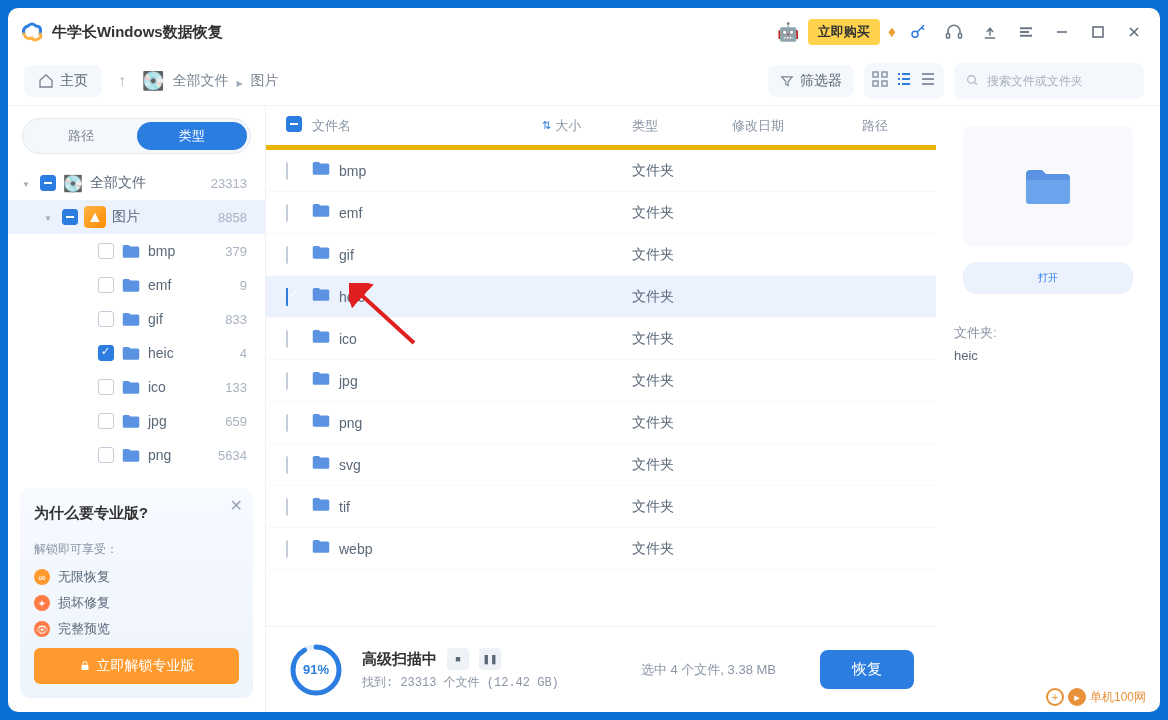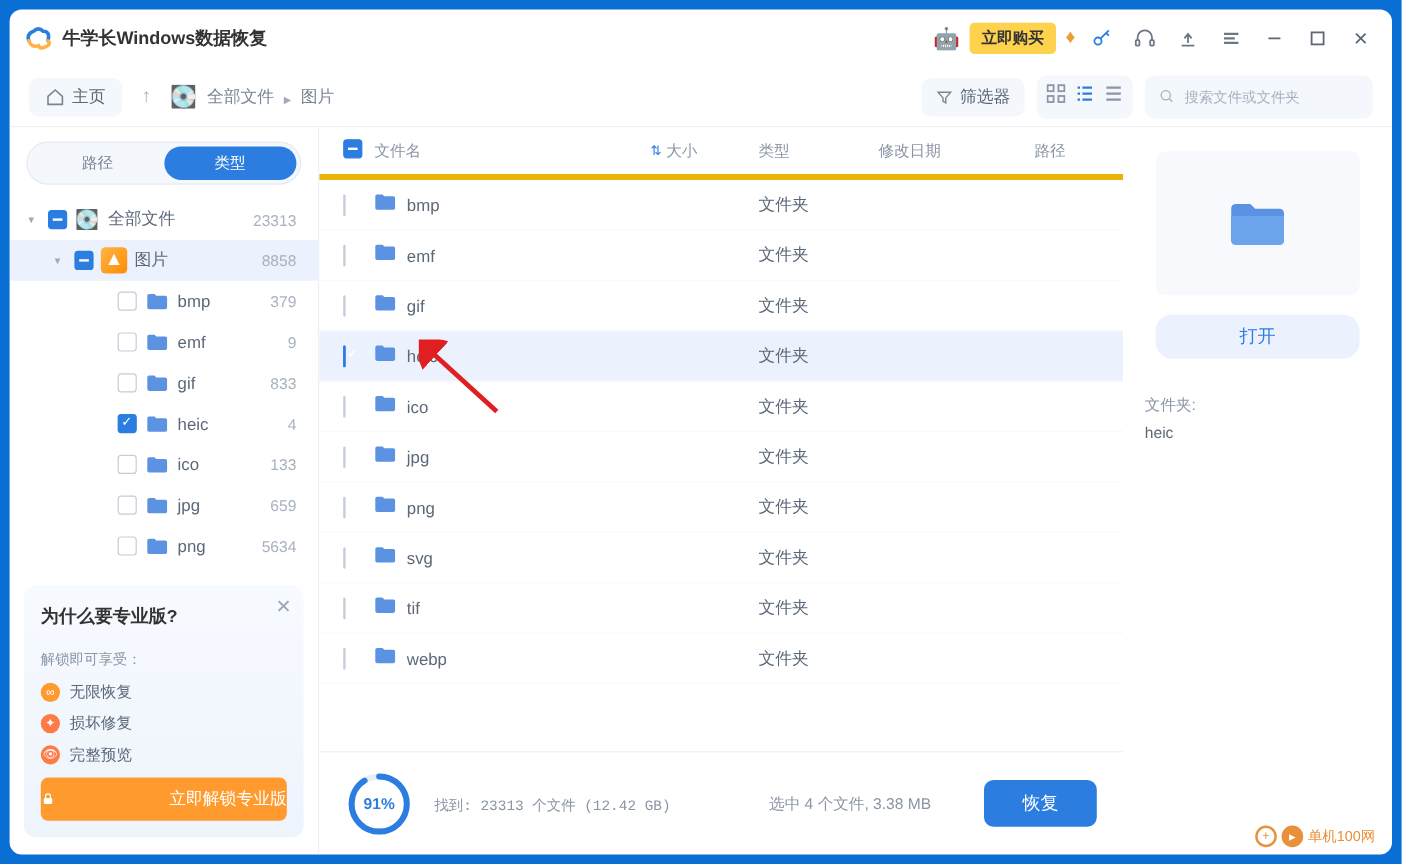--- a/index.html
+++ b/index.html
@@ -59,21 +59,21 @@
 .img-ic { background: linear-gradient(135deg, #ffb347, #ff8c00); border-radius: 4px; color: #fff; font-size: 12px; }
 .folder-ic { color: #5b93e2; }
 .disk-sm { color: #9aa5b5; }
 
 .promo { background: linear-gradient(180deg, #f7faff, #eef4fc); margin: 8px 12px 14px; border-radius: 10px; padding: 16px 14px 14px; position: relative; }
 .promo .close { position: absolute; right: 10px; top: 8px; color: #9aa5b5; cursor: pointer; font-size: 16px; }
 .promo .title { font-size: 15px; font-weight: 600; color: #333; margin-bottom: 18px; font-family: Liberation Mono, monospace; }
 .promo .sub { font-size: 12px; color: #8a95a5; margin-bottom: 10px; }
 .promo .feat { display: flex; align-items: center; gap: 8px; font-size: 13px; color: #5a6878; margin: 8px 0; }
 .promo .dot { width: 16px; height: 16px; border-radius: 50%; display: flex; align-items: center; justify-content: center; font-size: 10px; color: #fff; }
-.promo .unlock-btn { background: #ff9a2e; color: #fff; border: none; border-radius: 6px; padding: 9px 0; width: 100%; font-size: 14px; margin-top: 10px; cursor: pointer; display: flex; align-items: center; justify-content: space-between; gap: 6px; }
+.promo .unlock-btn { background: #ff9a2e; color: #fff; border: none; border-radius: 6px; padding: 9px 0; width: 100%; font-size: 14px; margin-top: 10px; cursor: pointer; display: flex; align-items: center; justify-content: center; gap: 6px; }
 
 
 .main { flex: 1; display: flex; flex-direction: column; overflow: hidden; }
 .list-header { display: flex; align-items: center; padding: 10px 20px; font-size: 13px; color: #8a95a5; border-bottom: 5px solid #eab308; }
 .col-cb { width: 26px; }
 .col-name { width: 230px; display: flex; align-items: center; gap: 6px; }
 .col-size { width: 90px; display: flex; align-items: center; gap: 4px; }
 .col-type { width: 100px; }
 .col-date { width: 130px; }
 .col-path { flex: 1; }
@@ -86,21 +86,21 @@
 .list-row .cb.checked::after { content: "✓"; color: #fff; position: absolute; font-size: 11px; left: 2px; top: -1px; }
 .list-row .name-cell { display: flex; align-items: center; gap: 9px; width: 230px; }
 .list-row .fld { color: #5b93e2; font-size: 18px; }
 
 .arrow-annot { position: absolute; left: 341px; top: 275px; pointer-events: none; z-index: 50; }
 
 
 .preview { width: 224px; padding: 20px 18px; display: flex; flex-direction: column; align-items: center; }
 .preview-box { width: 170px; height: 120px; background: #f7f9fc; border-radius: 8px; display: flex; align-items: center; justify-content: center; margin-bottom: 16px; }
 .preview-box svg { width: 48px; height: 40px; }
-.open-btn { width: 170px; background: #ebf2fd; color: #2b7de0; border: none; border-radius: 14px; padding: 9px 0; font-size: 15px; cursor: pointer; margin-bottom: 30px; }
+.open-btn { width: 170px; background: #ebf2fd; color: #2b7de0; border: none; border-radius: 14px; padding: 9px 0; font-size: 10px; cursor: pointer; margin-bottom: 30px; }
 .preview-meta { width: 100%; font-size: 13px; color: #8a95a5; }
 .preview-meta .lbl { margin-bottom: 6px; }
 .preview-meta .val { color: #5a6878; }
 
 
 .footer { height: 86px; border-top: 1px solid #eef0f3; display: flex; align-items: center; padding: 0 22px; gap: 18px; }
 .progress-ring { width: 56px; height: 56px; position: relative; }
 .progress-ring svg { transform: rotate(-90deg); }
 .progress-ring .pct { position: absolute; inset: 0; display: flex; align-items: center; justify-content: center; font-size: 13px; font-weight: 600; color: #2b7de0; }
 .scan-info { flex: 0 0 auto; }
@@ -495,20 +495,25 @@
 
       <div class="footer">
         <div class="progress-ring">
           <svg width="56" height="56">
               <circle cx="28" cy="28" r="23" stroke="#e8eef7" stroke-width="5" fill="none"></circle>
               <circle cx="28" cy="28" r="23" stroke="#2b7de0" stroke-width="5" fill="none" stroke-dasharray="144.5" stroke-dashoffset="13" stroke-linecap="round"></circle>
             </svg>
           <div class="pct">91%</div>
         </div>
         <div class="scan-info">
+          <div class="t">
+            <span>高级扫描中</span>
+            <span class="ctrl">■</span>
+            <span class="ctrl">❚❚</span>
+          </div>
           <div class="sub">找到: 23313 个文件 (12.42 GB)</div>
         </div>
         <div class="footer-spacer"></div>
         <div class="sel-info">选中 4 个文件, 3.38 MB</div>
         <button class="recover-btn">恢复</button>
       </div>
     </div>
 
     <div class="preview">
       <div class="preview-box">

